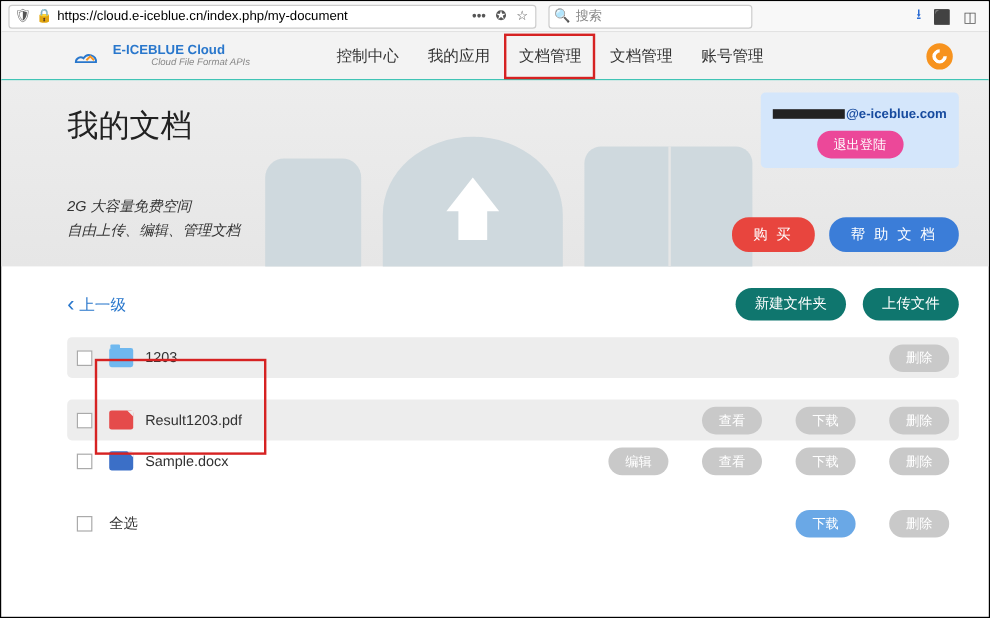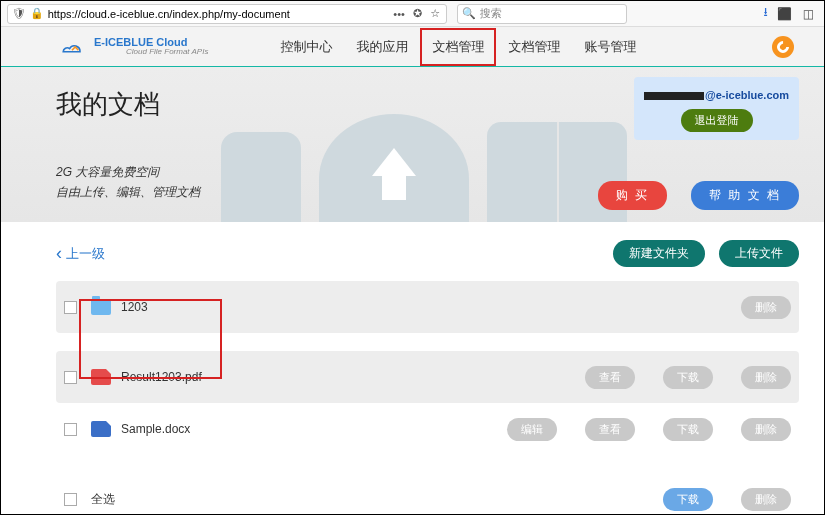--- a/index.html
+++ b/index.html
@@ -40,35 +40,35 @@
   .cloud.c2 { width: 150px; height: 108px; border-radius: 50% 50% 0 0 / 60% 60% 0 0; display:flex; align-items:center; justify-content:center; }
   .cloud.c2 .arrow { width: 0; height: 0; border-left: 22px solid transparent; border-right: 22px solid transparent; border-bottom: 28px solid #fff; position: relative; top: -6px; }
   .cloud.c2 .stem { position: absolute; width: 24px; height: 26px; background: #fff; bottom: 22px; }
   .cloud.c3 { width: 140px; height: 100px; border-radius: 14px 14px 0 0; }
   .cloud.c3::before { content:""; position:absolute; left:50%; top:0; width:2px; height:100%; background:#e6e6e6; }
 
   .banner-right { position: absolute; right: 25px; top: 10px; width: 165px; }
   .email-box { background: #d4e6fb; border-radius: 4px; padding: 12px 8px 8px; text-align: center; font-size: 11px; }
   .email-box .email { color: #164a9e; font-weight: bold; font-size: 11px; }
   .email-box .redacted { display:inline-block; width:60px; height:8px; background:#222; vertical-align:middle; margin-right:1px;}
-  .logout-btn { display: inline-block; margin-top: 8px; background: #4d7c0f; color: #fff; border-radius: 12px; padding: 4px 14px; font-size: 11px; cursor: pointer; }
-  .banner-btns { position: absolute; right: 25px; bottom: 12px; display: flex; gap: 24px; }
+  .logout-btn { display: inline-block; margin-top: 8px; background: #ec4899; color: #fff; border-radius: 12px; padding: 4px 14px; font-size: 11px; cursor: pointer; }
+  .banner-btns { position: absolute; right: 25px; bottom: 12px; display: flex; gap: 12px; }
   .pill { border-radius: 14px; padding: 6px 18px; font-size: 12px; color: #fff; cursor: pointer; letter-spacing: 2px; }
   .pill.buy { background: #e8453e; }
   .pill.help { background: #3b7dd8; }
 
   
   .content { padding: 18px 25px 10px 55px; position: relative; }
   .toolbar { display: flex; align-items: center; margin-bottom: 14px; }
   .up-link { color: #2977cc; font-size: 13px; cursor: pointer; display: flex; align-items: center; }
   .up-link::before { content: "‹"; font-size: 18px; margin-right: 4px; }
   .toolbar-right { margin-left: auto; display: flex; gap: 14px; }
   .btn-round { border-radius: 14px; padding: 5px 16px; font-size: 12px; color: #fff; background: #0f766e; cursor: pointer; }
 
-  .row { display: flex; align-items: center; height: 52px; padding: 0 8px; position: relative; }
+  .row { display: flex; align-items: center; height: 34px; padding: 0 8px; position: relative; }
   .row.alt { background: #ededed; border-radius: 4px; }
   .row .cb { width: 13px; height: 13px; border: 1px solid #aaa; margin-right: 14px; cursor: pointer; background:#fff; }
   .row .ficon { width: 20px; height: 16px; margin-right: 10px; }
   .folder-icon { background: #6fb8ef; border-radius: 2px; position: relative; }
   .folder-icon::before { content:""; position:absolute; top:-3px; left:1px; width:8px; height:3px; background:#6fb8ef; border-radius:1px 1px 0 0; }
   .pdf-icon { background: #e54b4b; border-radius: 2px; position: relative; }
   .pdf-icon::after { content:""; position:absolute; right:0; top:0; border-left:5px solid #fff0; border-top:5px solid #ededed; }
   .docx-icon { background: #3b6fc7; border-radius: 2px; position: relative; }
   .docx-icon::after { content:""; position:absolute; right:0; top:0; border-left:5px solid #fff0; border-top:5px solid #fff; }
   .fname { font-size: 12px; color: #333; }

